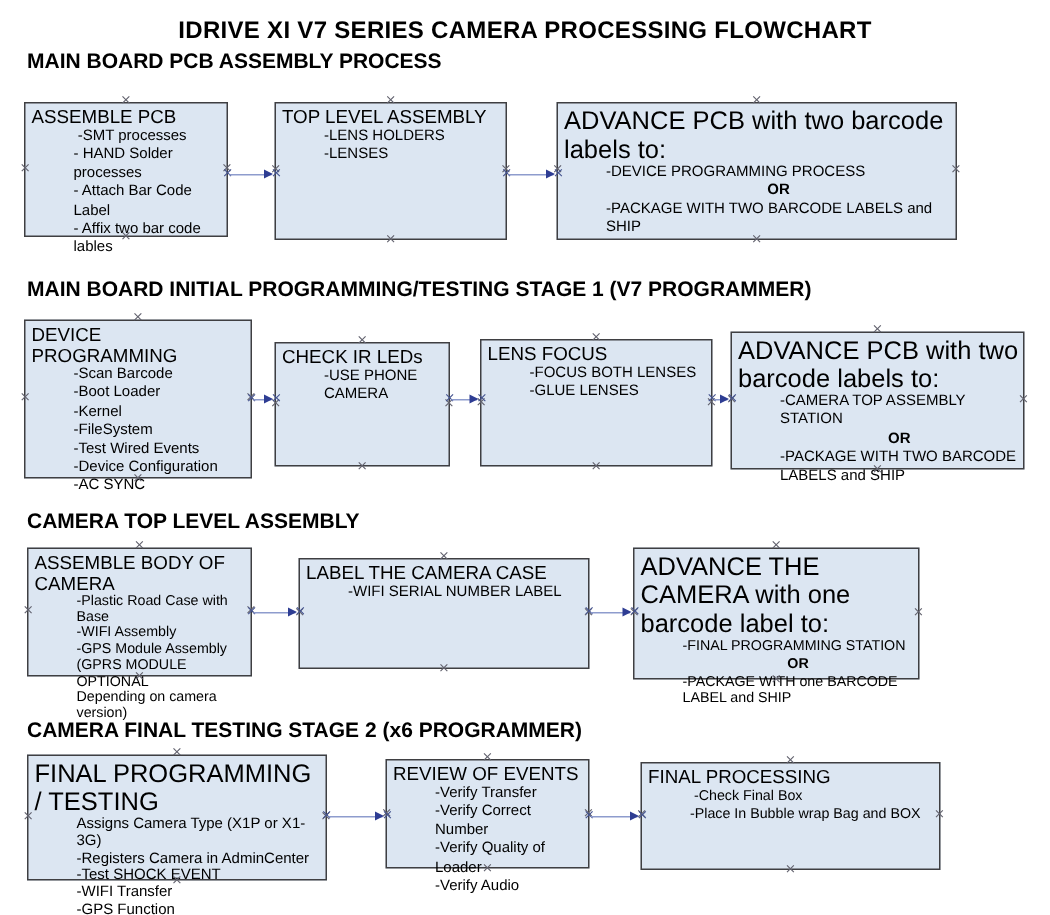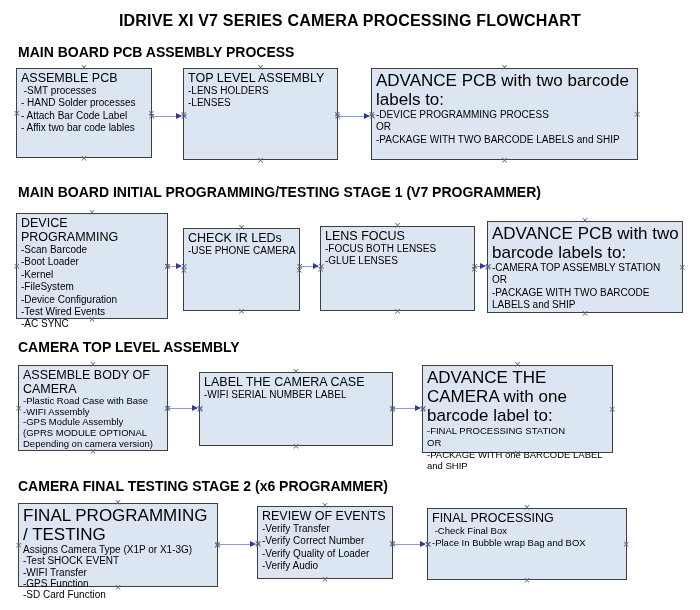--- a/index.html
+++ b/index.html
@@ -22,24 +22,24 @@
   .section-header{
     position:absolute;left:18px;font-size:14px;font-weight:bold;white-space:nowrap;
   }
   .box{
     position:absolute;box-sizing:border-box;
     background:var(--box-fill);border:1.5px solid var(--box-border);
     padding:2px 3px 2px 4px;
   }
   .box-title{font-size:12.5px;font-weight:normal;line-height:1.12;}
   .title-sm .box-title{font-size:17px;}
-  .box-line{font-size:10px;line-height:1.24;white-space:pre-wrap;}
+  .box-line{font-size:10px;line-height:1.24;white-space:pre-wrap;margin-left:28px;}
   .body-sm .box-line{font-size:9.5px;}
   .compact .box-line{line-height:1.13;}
-  .box-line.bold{font-weight:normal;}
+  .box-line.bold{font-weight:bold;text-align:center;}
   .handle{
     position:absolute;font-size:9px;line-height:9px;color:var(--handle);
     font-family:"DejaVu Sans",sans-serif;pointer-events:none;
   }
   .h-t{top:-6px;left:50%;transform:translateX(-50%);}
   .h-b{bottom:-6px;left:50%;transform:translateX(-50%);}
   .h-l{left:-4px;top:50%;transform:translateY(-50%);}
   .h-r{right:-4px;top:50%;transform:translateY(-50%);}
   .arrow{position:absolute;height:9px;z-index:5;}
   .a-line{position:absolute;left:1px;right:2px;top:4px;height:1px;background:var(--connector-line);}
@@ -55,21 +55,21 @@
   .a-start{left:-4px;}
   .a-endx{right:-5px;}
 </style>
 </head>
 <body>
 
 <div class="canvas">
 
   <div class="main-title">IDRIVE XI V7 SERIES CAMERA PROCESSING FLOWCHART</div>
 
-  <div class="section-header" style="top:44px">MAIN BOARD PCB ASSEMBLY PROCESS</div>
+  <div class="section-header" style="top:32px">MAIN BOARD PCB ASSEMBLY PROCESS</div>
 
   <div class="box" style="left:16px;top:68px;width:136px;height:90px">
     <div class="box-title">ASSEMBLE PCB</div>
     <div class="box-line"> -SMT processes</div>
     <div class="box-line">- HAND Solder processes</div>
     <div class="box-line">- Attach Bar Code Label</div>
     <div class="box-line">- Affix two bar code lables</div>
   <span class="handle h-t">×</span>
       <span class="handle h-b">×</span>
       <span class="handle h-l">×</span>
@@ -98,22 +98,22 @@
     </div>
 
   <div class="section-header" style="top:184px">MAIN BOARD INITIAL PROGRAMMING/TESTING STAGE 1 (V7 PROGRAMMER)</div>
 
   <div class="box" style="left:16px;top:213px;width:152px;height:106px">
     <div class="box-title">DEVICE PROGRAMMING</div>
     <div class="box-line">-Scan Barcode</div>
     <div class="box-line">-Boot Loader</div>
     <div class="box-line">-Kernel</div>
     <div class="box-line">-FileSystem</div>
+    <div class="box-line">-Test Wired Events</div>
     <div class="box-line">-Device Configuration</div>
-    <div class="box-line">-Test Wired Events</div>
     <div class="box-line">-AC SYNC</div>
   <span class="handle h-t">×</span>
       <span class="handle h-b">×</span>
       <span class="handle h-l">×</span>
       <span class="handle h-r">×</span>
     </div>
 
   <div class="box" style="left:183px;top:228px;width:117px;height:83px">
     <div class="box-title">CHECK IR LEDs</div>
     <div class="box-line">-USE PHONE CAMERA</div>
@@ -163,34 +163,35 @@
     <div class="box-title">LABEL THE CAMERA CASE</div>
     <div class="box-line">-WIFI SERIAL NUMBER LABEL</div>
   <span class="handle h-t">×</span>
       <span class="handle h-b">×</span>
       <span class="handle h-l">×</span>
       <span class="handle h-r">×</span>
     </div>
 
   <div class="box title-sm body-sm" style="left:422px;top:365px;width:191px;height:88px">
     <div class="box-title">ADVANCE THE CAMERA with one barcode label to:</div>
-    <div class="box-line">-FINAL PROCESSING STATION</div>
+    <div class="box-line">-FINAL PROGRAMMING STATION</div>
     <div class="box-line bold">OR</div>
     <div class="box-line">-PACKAGE WITH one BARCODE LABEL and SHIP</div>
   <span class="handle h-t">×</span>
       <span class="handle h-b">×</span>
       <span class="handle h-l">×</span>
       <span class="handle h-r">×</span>
     </div>
 
   <div class="section-header" style="top:478px">CAMERA FINAL TESTING STAGE 2 (x6 PROGRAMMER)</div>
 
   <div class="box title-sm compact" style="left:18px;top:503px;width:200px;height:84px">
     <div class="box-title">FINAL PROGRAMMING / TESTING</div>
     <div class="box-line">Assigns Camera Type (X1P or X1-3G)</div>
+    <div class="box-line">-Registers Camera in AdminCenter</div>
     <div class="box-line">-Test SHOCK EVENT</div>
     <div class="box-line">-WIFI Transfer</div>
     <div class="box-line">-GPS Function</div>
     <div class="box-line">-SD Card Function</div>
   <span class="handle h-t">×</span>
       <span class="handle h-b">×</span>
       <span class="handle h-l">×</span>
       <span class="handle h-r">×</span>
     </div>
 

